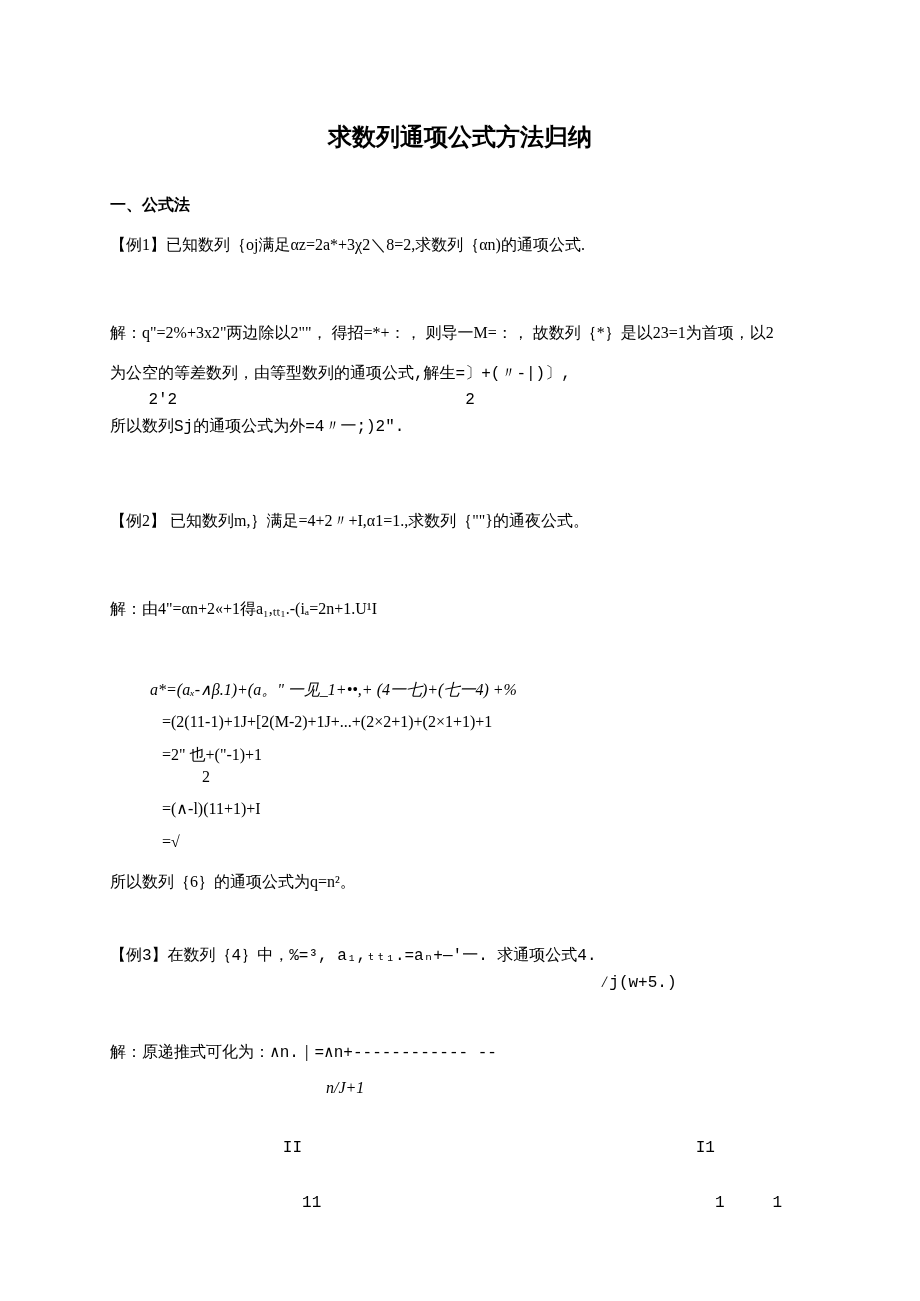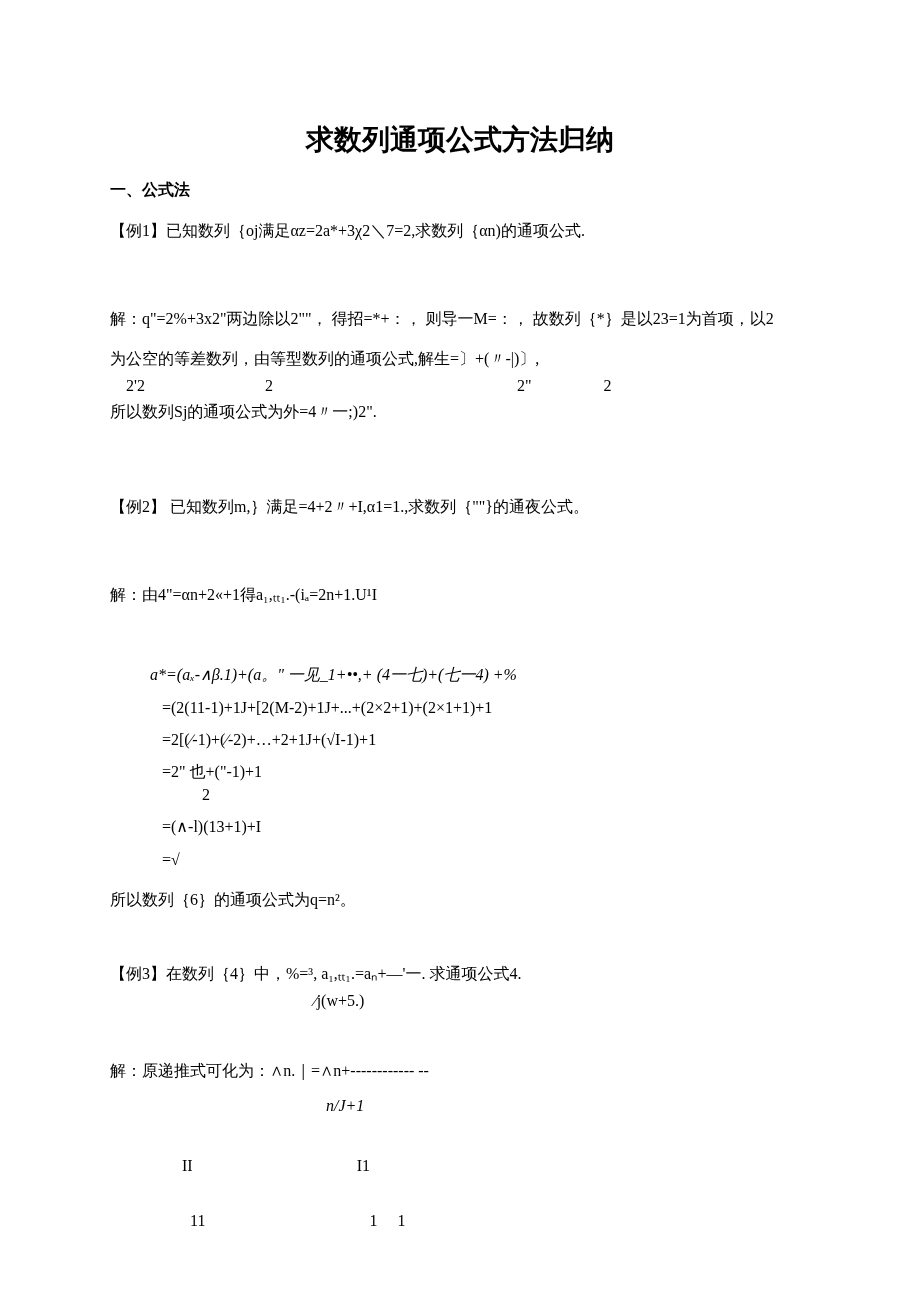--- a/index.html
+++ b/index.html
@@ -11,41 +11,41 @@
     width: 920px;
   }
   .page {
     padding: 120px 110px 60px 110px;
     box-sizing: border-box;
     font-size: 16px;
     line-height: 1.4;
   }
   .title {
     text-align: center;
-    font-size: 28px;
+    font-size: 24px;
     font-weight: bold;
-    margin-bottom: 20px;
+    margin-bottom: 40px;
     font-family: "SimHei", "黑体", sans-serif;
   }
   .section-heading {
     font-size: 16px;
     margin: 18px 0 18px 0;
     font-weight: bold;
   }
   .big-k {
     font-family: "Times New Roman", serif;
     font-size: 20px;
   }
   .para {
     margin: 18px 0;
   }
   .line {
     margin: 4px 0;
     white-space: pre;
-    font-family: Liberation Serif, serif;
+    font-family: Liberation Mono, monospace;
   }
   .block {
     margin-left: 40px;
     margin-top: 10px;
     margin-bottom: 10px;
   }
   .block .row {
     margin: 10px 0;
     white-space: pre;
   }
@@ -54,21 +54,21 @@
 </style>
 </head>
 <body>
 
 <div class="page">
 
   <div class="title">求数列通项公式方法归纳</div>
 
   <div class="section-heading">一、公式法</div>
 
-  <div class="para">【例1】已知数列｛oj满足αz=2a*+3χ2＼7=2,求数列｛αn)的通项公式.</div>
+  <div class="para">【例1】已知数列｛oj满足αz=2a*+3χ2＼8=2,求数列｛αn)的通项公式.</div>
 
   <div class="gap"></div>
 
   <div class="para">解：q"=2%+3x2"两边除以2""，  得招=*+：， 则导一M=：， 故数列｛*｝是以23=1为首项，以2</div>
 
   <div>
     <div class="line">为公空的等差数列，由等型数列的通项公式,解生=〕+(〃-|)〕,</div>
     <div class="line">    2'2                              2                                                             2"                  2</div>
   </div>
 
@@ -81,26 +81,25 @@
 
   <div class="gap"></div>
 
   <div class="para">解：由4"=αn+2«+1得a₁,ₜₜ₁.-(iₐ=2n+1.U¹I</div>
 
   <div class="gap"></div>
 
   <div class="block">
     <div class="row ital">a*=(aₓ-∧β.1)+(a。" 一见_1+••,+ (4一七)+(七一4) +%</div>
     <div class="row">   =(2(11-1)+1J+[2(M-2)+1J+...+(2×2+1)+(2×1+1)+1</div>
-    <div class="row">   =2[(∕-1)+(∕-2)+…+2+1J+(√I-1)+1</div>
     <div>
       <div class="row" style="margin-bottom:0">   =2" 也+("-1)+1</div>
       <div class="row" style="margin-top:0">             2</div>
     </div>
-    <div class="row">   =(∧-l)(13+1)+I</div>
+    <div class="row">   =(∧-l)(11+1)+I</div>
     <div class="row">   =√</div>
   </div>
 
   <div class="para">所以数列｛6｝的通项公式为q=n²。</div>
 
   <div class="gap"></div>
 
   <div>
     <div class="line">【例3】在数列｛4｝中，%=³, a₁,ₜₜ₁.=aₙ+—'一. 求通项公式4.</div>
     <div class="line">                                                   ∕j(w+5.)</div>

